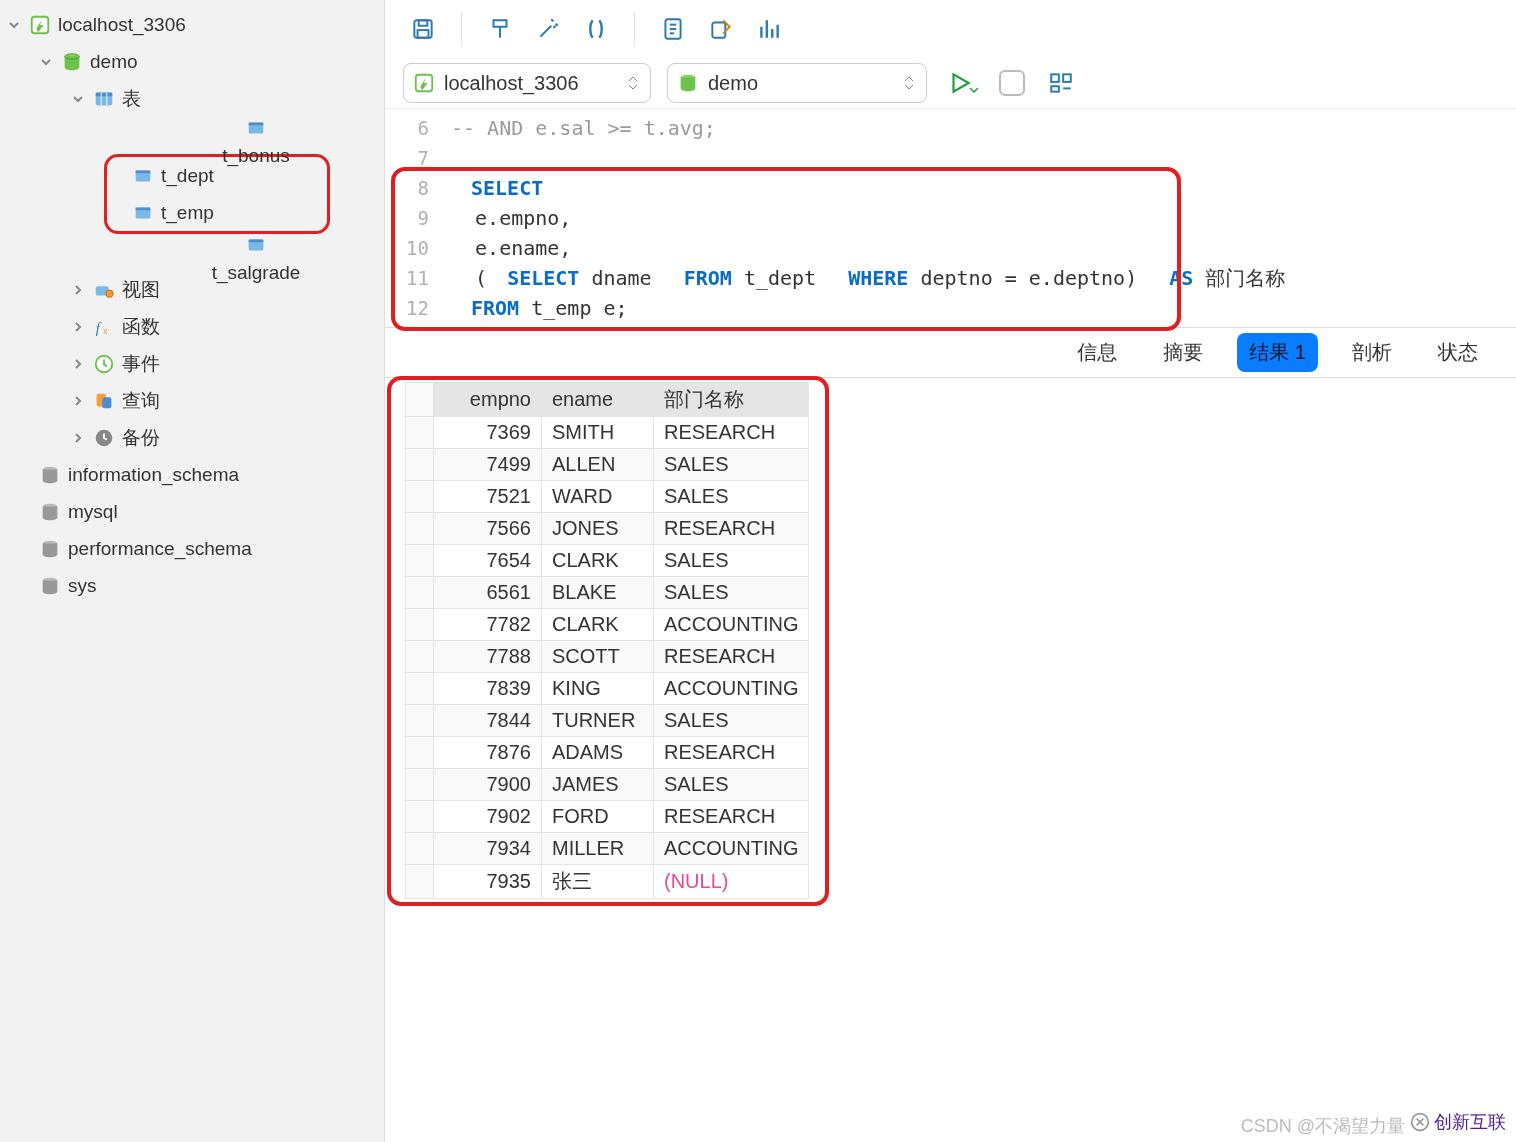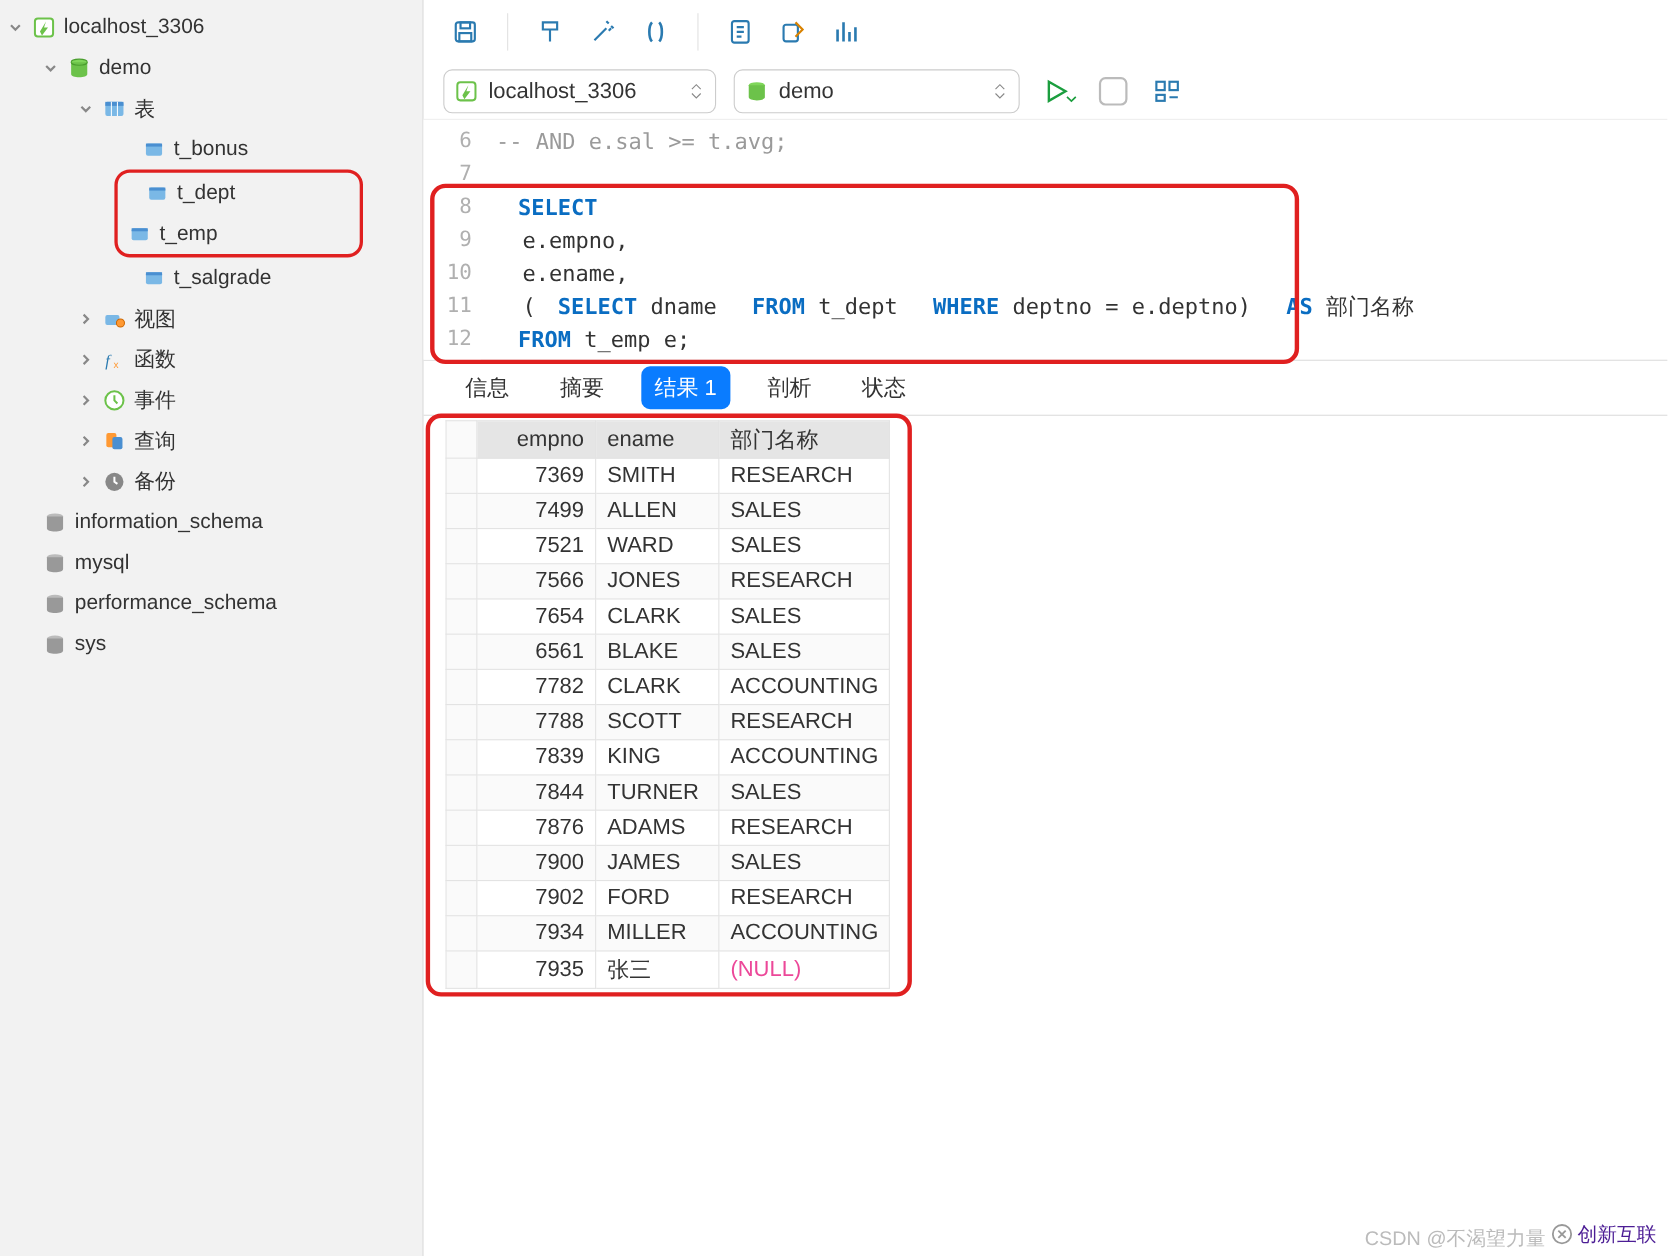--- a/index.html
+++ b/index.html
@@ -36,21 +36,21 @@
   color: #888;
 }
 .chevron svg { width: 12px; height: 12px; }
 .ico { width: 24px; height: 24px; display: inline-flex; align-items: center; justify-content: center; }
 .ico svg { width: 22px; height: 22px; }
 .tree-label { font-size: 19px; color: #333; }
 
 .indent-0 { padding-left: 6px; }
 .indent-1 { padding-left: 38px; }
 .indent-2 { padding-left: 70px; }
-.indent-3 { padding-left: 128px; }
+.indent-3 { padding-left: 128px; flex-direction: column; }
 
 .highlight-group {
   border: 3px solid #e02020;
   border-radius: 14px;
   margin: 0 54px 0 104px;
 }
 
 
 .main { flex: 1; display: flex; flex-direction: column; }
 
@@ -128,26 +128,27 @@
   border:4px solid #e02020;
   border-radius:14px;
   pointer-events:none;
 }
 
 
 .result-tabs {
   height: 50px;
   display:flex;
   align-items:center;
+  justify-content:flex-end;
   gap: 22px;
   padding: 0 26px;
   border-bottom:1px solid #ddd;
 }
 .result-tabs .tab { font-size:20px; color:#333; padding:6px 12px; border-radius:8px;}
-.result-tabs .tab.active { background:#0a7cff; color:#ffffff; }
+.result-tabs .tab.active { background:#0a7cff; color:#0f172a; }
 
 
 .results-wrap { position:relative; flex:1; }
 .results-highlight {
   position:absolute;
   border:4px solid #e02020;
   border-radius:14px;
   pointer-events:none;
 }
 .results {
@@ -249,21 +250,21 @@
     <div class="highlight-group">
       <div class="tree-row" style="padding-left:24px">
         <span class="ico">
             <svg viewBox="0 0 24 24">
               <rect x="4" y="6" width="16" height="12" rx="2" fill="#7ab8e6"></rect>
               <rect x="4" y="6" width="16" height="3" fill="#4a8fd1"></rect>
             </svg>
           </span>
         <span class="tree-label">t_dept</span>
       </div>
-      <div class="tree-row" style="padding-left:8px">
+      <div class="tree-row" style="padding-left:24px">
         <span class="ico">
             <svg viewBox="0 0 24 24">
               <rect x="4" y="6" width="16" height="12" rx="2" fill="#7ab8e6"></rect>
               <rect x="4" y="6" width="16" height="3" fill="#4a8fd1"></rect>
             </svg>
           </span>
         <span class="tree-label">t_emp</span>
       </div>
     </div>
 

